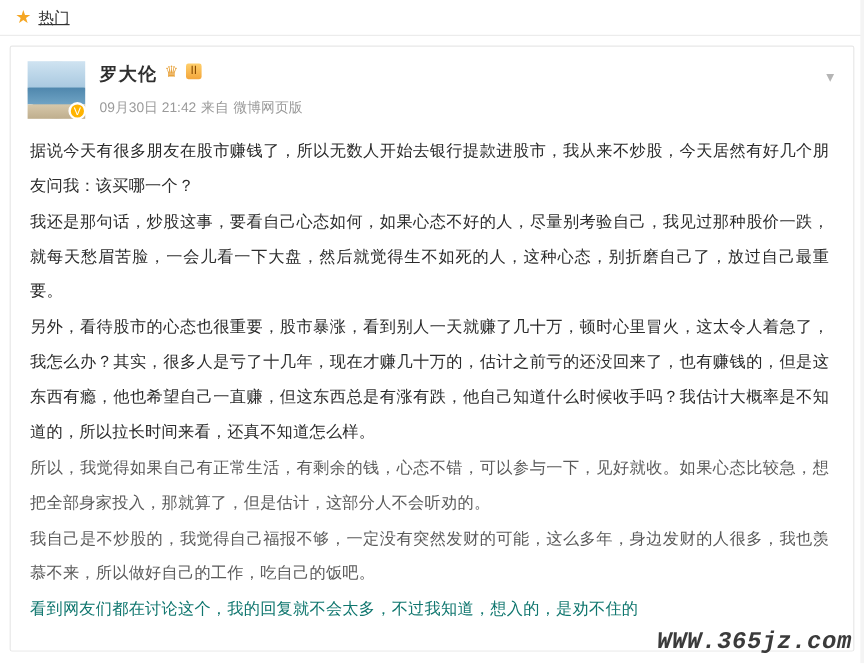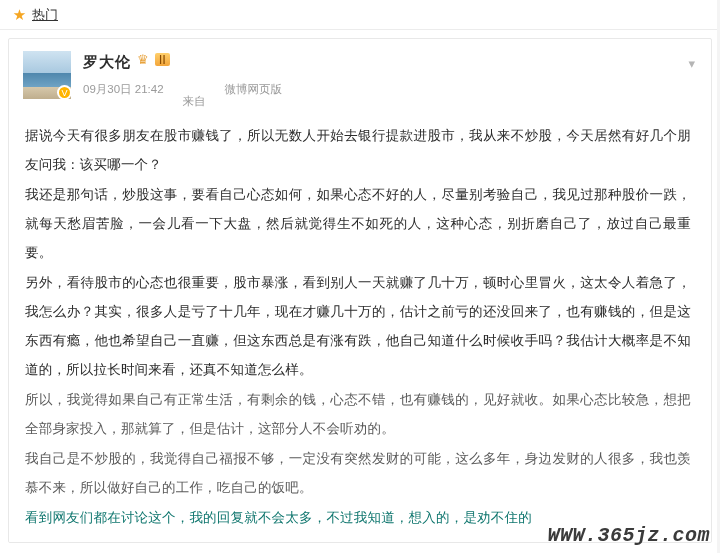--- a/index.html
+++ b/index.html
@@ -134,36 +134,35 @@
   }
   .crown-icon {
     color: #e8a33d;
     font-size: 13px;
     line-height: 13px;
   }
   .vip-tag {
     display: inline-block;
     background: linear-gradient(#ffcf6b, #f3a63b);
     color: #8a4b00;
-    font-size: 13px;
+    font-size: 10px;
     padding: 1px 4px;
     border-radius: 2px;
     line-height: 11px;
   }
   .meta-row {
     margin-top: 10px;
     font-size: 11.5px;
     color: #9a9a9a;
     display: flex;
-    gap: 19px;
-    align-items: flex-start;
+    gap: 4px;
+    align-items: flex-end;
   }
   .meta-source {
     color: #9a9a9a;
-    margin-top: 12px;
   }
   .meta-source-link {
     color: #9a9a9a;
   }
   .chevron {
     position: absolute;
     right: 16px;
     top: 18px;
     color: #b5b5b5;
     font-size: 13px;
@@ -257,21 +256,21 @@
         </div>
       </div>
 
       <div class="chevron">▾</div>
     </div>
 
     <div class="post-body">
       <p class="para">据说今天有很多朋友在股市赚钱了，所以无数人开始去银行提款进股市，我从来不炒股，今天居然有好几个朋友问我：该买哪一个？</p>
       <p class="para">我还是那句话，炒股这事，要看自己心态如何，如果心态不好的人，尽量别考验自己，我见过那种股价一跌，就每天愁眉苦脸，一会儿看一下大盘，然后就觉得生不如死的人，这种心态，别折磨自己了，放过自己最重要。</p>
       <p class="para">另外，看待股市的心态也很重要，股市暴涨，看到别人一天就赚了几十万，顿时心里冒火，这太令人着急了，我怎么办？其实，很多人是亏了十几年，现在才赚几十万的，估计之前亏的还没回来了，也有赚钱的，但是这东西有瘾，他也希望自己一直赚，但这东西总是有涨有跌，他自己知道什么时候收手吗？我估计大概率是不知道的，所以拉长时间来看，还真不知道怎么样。</p>
-      <p class="para dim">所以，我觉得如果自己有正常生活，有剩余的钱，心态不错，也有赚钱的，见好就收。如果心态比较急，想把全部身家投入，那就算了，但是估计，这部分人不会听劝的。</p>
+      <p class="para dim">所以，我觉得如果自己有正常生活，有剩余的钱，心态不错，可以参与一下，见好就收。如果心态比较急，想把全部身家投入，那就算了，但是估计，这部分人不会听劝的。</p>
       <p class="para dim">我自己是不炒股的，我觉得自己福报不够，一定没有突然发财的可能，这么多年，身边发财的人很多，我也羡慕不来，所以做好自己的工作，吃自己的饭吧。</p>
       <p class="para cut">看到网友们都在讨论这个，我的回复就不会太多，不过我知道，想入的，是劝不住的</p>
     </div>
 
     <div class="fade-bottom"></div>
   </div>
 
   <div class="watermark">WWW.365jz.com</div>
   <div class="right-edge"></div>
 </div>

